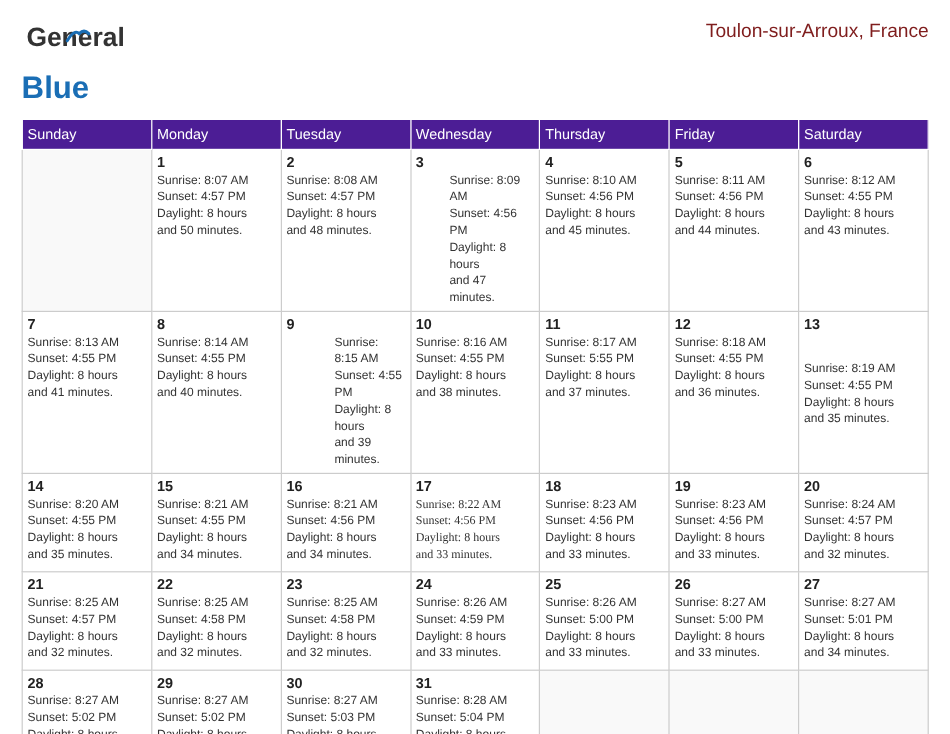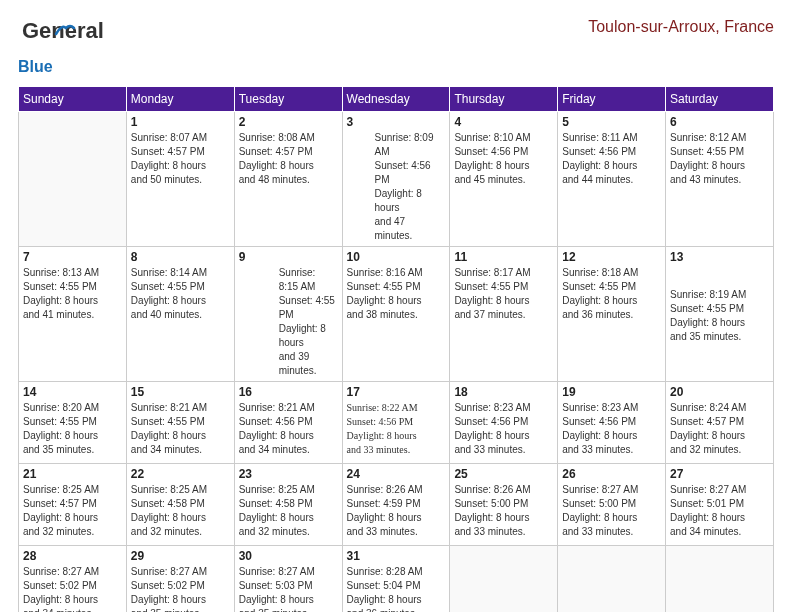--- a/index.html
+++ b/index.html
@@ -93,21 +93,21 @@
     <div class="logo">
       <div class="logo-row">
         <div style="position:relative; width:48px; height:44px;">
           <span style="font-size:22px; font-weight:bold; color:#333; position:absolute; top:0; left:4px;">General</span>
 
           <svg style="position:absolute; top:2px; right:-10px;" width="22" height="18" viewBox="0 0 22 18">
             <path d="M2 14 Q8 4 12 8 Q16 4 20 8" stroke="#1a6eb5" stroke-width="2.5" fill="none" stroke-linecap="round"></path>
           </svg>
         </div>
       </div>
-      <div style="font-size:16px; font-weight:bold; color:#1a6eb5; margin-top:-4px;">Blue</div>
+      <div style="font-size:26px; font-weight:bold; color:#1a6eb5; margin-top:-4px;">Blue</div>
     </div>
     <div class="title-block">
       <div class="location">Toulon-sur-Arroux, France</div>
     </div>
   </div>
 
   <table class="calendar">
     <thead>
       <tr>
         <th>Sunday</th>
@@ -190,21 +190,21 @@
           <td>
             <div class="day-num">10</div>
             <div class="day-info" style="white-space: pre-line;">Sunrise: 8:16 AM
 Sunset: 4:55 PM
 Daylight: 8 hours
 and 38 minutes.</div>
           </td>
           <td>
             <div class="day-num">11</div>
             <div class="day-info" style="white-space: pre-line;">Sunrise: 8:17 AM
-Sunset: 4:55 PM
+Sunset: 5:55 PM
 Daylight: 8 hours
 and 37 minutes.</div>
           </td>
           <td>
             <div class="day-num">12</div>
             <div class="day-info" style="white-space: pre-line;">Sunrise: 8:18 AM
 Sunset: 4:55 PM
 Daylight: 8 hours
 and 36 minutes.</div>
           </td>

